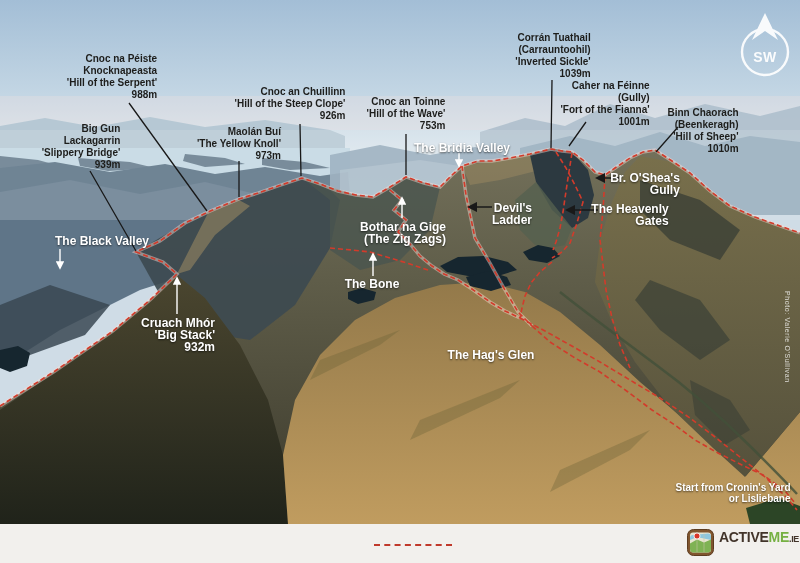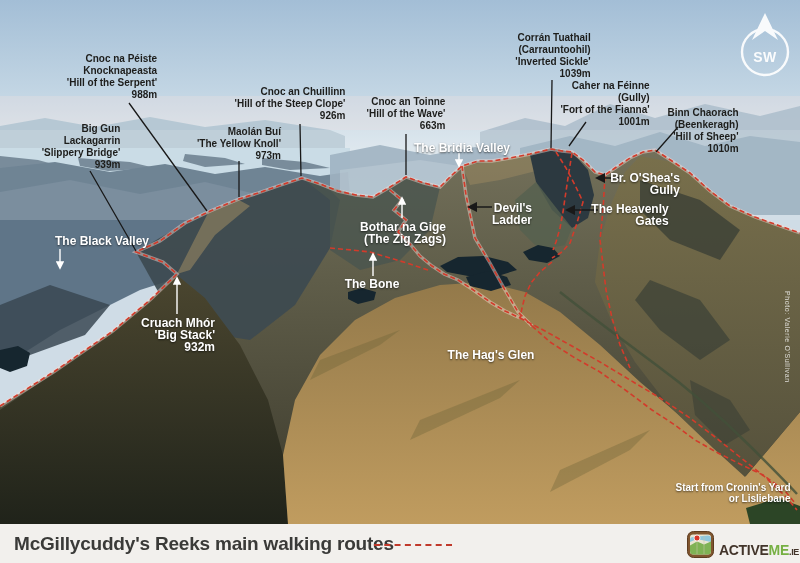--- a/index.html
+++ b/index.html
@@ -8,21 +8,21 @@
   #photo svg{position:absolute;left:0;top:0;display:block;}
   .lbl{position:absolute;transform:translateX(-50%);text-align:right;font-weight:bold;white-space:nowrap;}
   .lbl.dark{color:#1d1d1b;font-size:10px;line-height:12px;}
   .lbl.light{color:#ffffff;font-size:12px;line-height:12px;text-shadow:0 1px 2px rgba(0,0,0,.6);}
   .lbl.small{font-size:10px;line-height:11px;}
   #credit{position:absolute;left:784px;top:291px;writing-mode:vertical-rl;font-size:7px;letter-spacing:.6px;color:rgba(255,255,255,.78);}
   #sw-text{position:absolute;left:765px;top:57px;transform:translate(-50%,-50%);font-size:14px;font-weight:bold;color:#fff;opacity:.95;letter-spacing:.5px;}
   #footer{position:absolute;left:0;top:524px;width:800px;height:39px;background:#f2f0ed;}
   #footer-title{position:absolute;left:14px;top:9px;font-size:19px;font-weight:bold;color:#39393ted;color:#3a3a38;letter-spacing:-0.2px;}
   #dash-rule{position:absolute;left:374px;top:20px;width:78px;height:0;border-top:2px dashed #c0392b;}
-  #logo{position:absolute;left:687px;top:5px;height:29px;display:flex;align-items:flex-end;gap:5px;}
+  #logo{position:absolute;left:687px;top:5px;height:29px;display:flex;align-items:flex-start;gap:5px;}
   #logo-text{font-size:14px;font-weight:bold;letter-spacing:-0.3px;color:#42342a;}
   #logo-text .me{color:#76b043;}
   #logo-text .ie{font-size:9px;}
 </style>
 </head>
 <body>
 
 <div id="poster">
   <div id="photo">
     <svg width="800" height="524" viewBox="0 0 800 524">
@@ -185,21 +185,21 @@
       <div>973m</div>
     </div>
     <div class="lbl dark" style="left:290px;top:86px;">
       <div>Cnoc an Chuillinn</div>
       <div>'Hill of the Steep Clope'</div>
       <div>926m</div>
     </div>
     <div class="lbl dark" style="left:406px;top:96px;">
       <div>Cnoc an Toinne</div>
       <div>'Hill of the Wave'</div>
-      <div>663m</div>
+      <div>753m</div>
     </div>
     <div class="lbl dark" style="left:553px;top:32px;">
       <div>Corrán Tuathail</div>
       <div>(Carrauntoohil)</div>
       <div>'Inverted Sickle'</div>
       <div>1039m</div>
     </div>
     <div class="lbl dark" style="left:605px;top:80px;">
       <div>Caher na Féinne</div>
       <div>(Gully)</div>
@@ -249,21 +249,20 @@
     <div class="lbl light small" style="left:727px;top:482px;margin-left:6px;">
       <div>Start from Cronin's Yard</div>
       <div>or Lisliebane</div>
     </div>
 
     <span id="sw-text">SW</span>
     <div id="credit">Photo: Valerie O'Sullivan</div>
   </div>
 
   <div id="footer">
-    <div id="footer-title">McGillycuddy's Reeks main walking routes</div>
     <div id="dash-rule"></div>
     <div id="logo">
       <svg width="27" height="27" viewBox="0 0 27 27">
         <rect x="0.5" y="0.5" width="26" height="26" rx="6" fill="#80552e" stroke="#5d3c20"></rect>
         <rect x="3" y="3.5" width="21" height="20" rx="3" fill="#e8e6d2"></rect>
         <path d="M3,9 q0,-3 3,-3 L21,4.5 q3,0 3,3 L24,11 L17,9.5 L10,8 L3,11 Z" fill="#8fc7dd"></path>
         <path d="M3,14.5 L10,10.5 L17,13.5 L24,10.5 L24,20 q0,3.5 -3.5,3.5 L6.5,23.5 q-3.5,0 -3.5,-3.5 Z" fill="#7fb254"></path>
         <path d="M10,4.5 V23 M17,4.5 V23" stroke="#c9c4a8" stroke-width="1" opacity=".55" fill="none"></path>
         <circle cx="10" cy="7" r="3" fill="#d8362a" stroke="#fff" stroke-width=".8"></circle>
       </svg>

